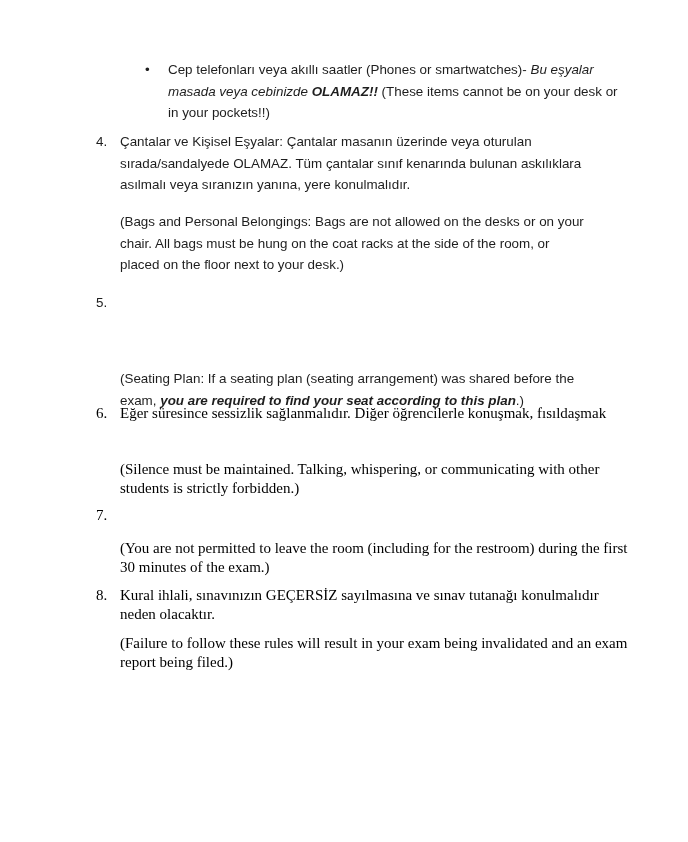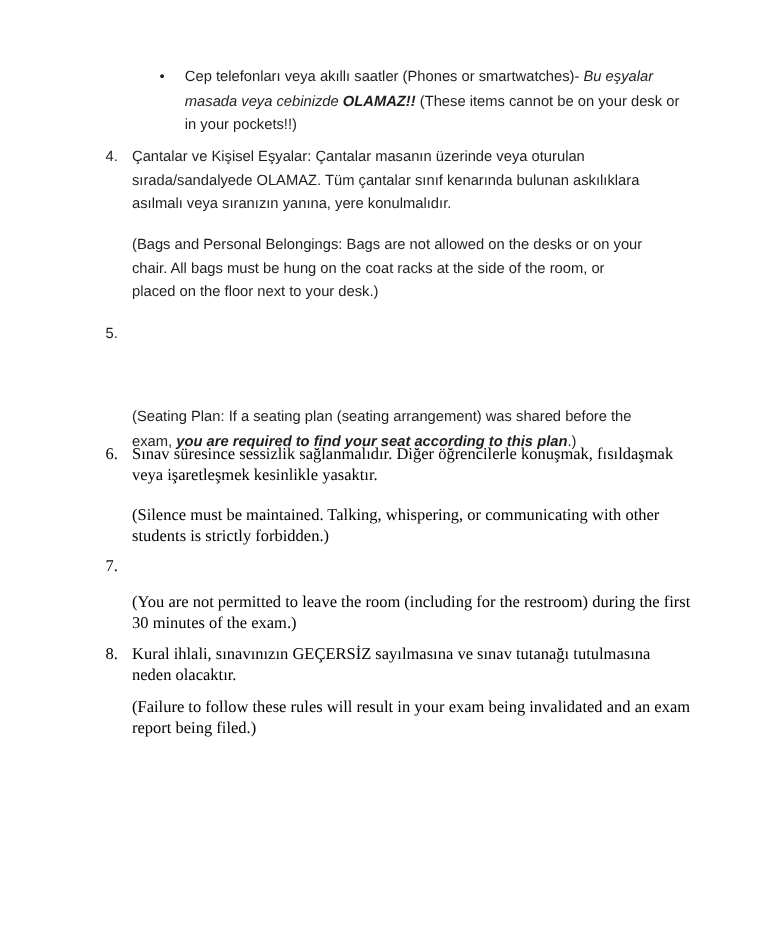--- a/index.html
+++ b/index.html
@@ -83,37 +83,37 @@
   <div class="para sans p-item5tr">
     <span class="marker">5.</span>
   </div>
 
   <div class="para sans p-item5en">
     <span><span class="run-b">(Seating Plan</span><span class="run-r">: If a seating plan (seating arrangement) was shared before the</span><br><span class="run-r">exam, </span><span class="run-bi">you are required to find your seat according to this plan</span><span class="run-b">.)</span></span>
   </div>
 
   <div class="para serif p-item6tr">
     <span class="marker">6.</span>
-    <span><span class="run-r">Sınav süresince </span><span class="run-b">sessizlik</span><span class="run-r"> sağlanmalıdır. Diğer öğrencilerle konuşmak, fısıldaşmak</span><br><span class="run-r">veya işaretleşmek kesinlikle yasaktır.</span></span>
+    <span><span class="run-r">Eğer süresince </span><span class="run-b">sessizlik</span><span class="run-r"> sağlanmalıdır. Diğer öğrencilerle konuşmak, fısıldaşmak</span><br></span>
   </div>
 
   <div class="para serif p-item6en">
     <span><span class="run-b">(Silence</span><span class="run-r"> must be maintained. Talking, whispering, or communicating with other</span><br><span class="run-r">students is strictly forbidden.)</span></span>
   </div>
 
   <div class="para serif p-item7tr">
     <span class="marker">7.</span>
   </div>
 
   <div class="para serif p-item7en">
     <span><span class="run-r">(You are not permitted to leave the room (including for the restroom) during the first</span><br><span class="run-r">30 minutes of the exam.)</span></span>
   </div>
 
   <div class="para serif p-item8tr">
     <span class="marker">8.</span>
-    <span><span class="run-r">Kural ihlali, </span><span class="run-b">sınavınızın GEÇERSİZ sayılmasına</span><span class="run-r"> ve sınav tutanağı tutulmasına</span><br><span class="run-r">neden olacaktır.</span></span>
+    <span><span class="run-r">Kural ihlali, </span><span class="run-b">sınavınızın GEÇERSİZ sayılmasına</span><span class="run-r"> ve sınav tutanağı konulmalıdır</span><br><span class="run-r">neden olacaktır.</span></span>
   </div>
 
   <div class="para serif p-item8en">
     <span><span class="run-r">(Failure to follow these rules will result in your exam being invalidated and an exam</span><br><span class="run-r">report being filed.)</span></span>
   </div>
 
 </div>
 
 </body></html>

